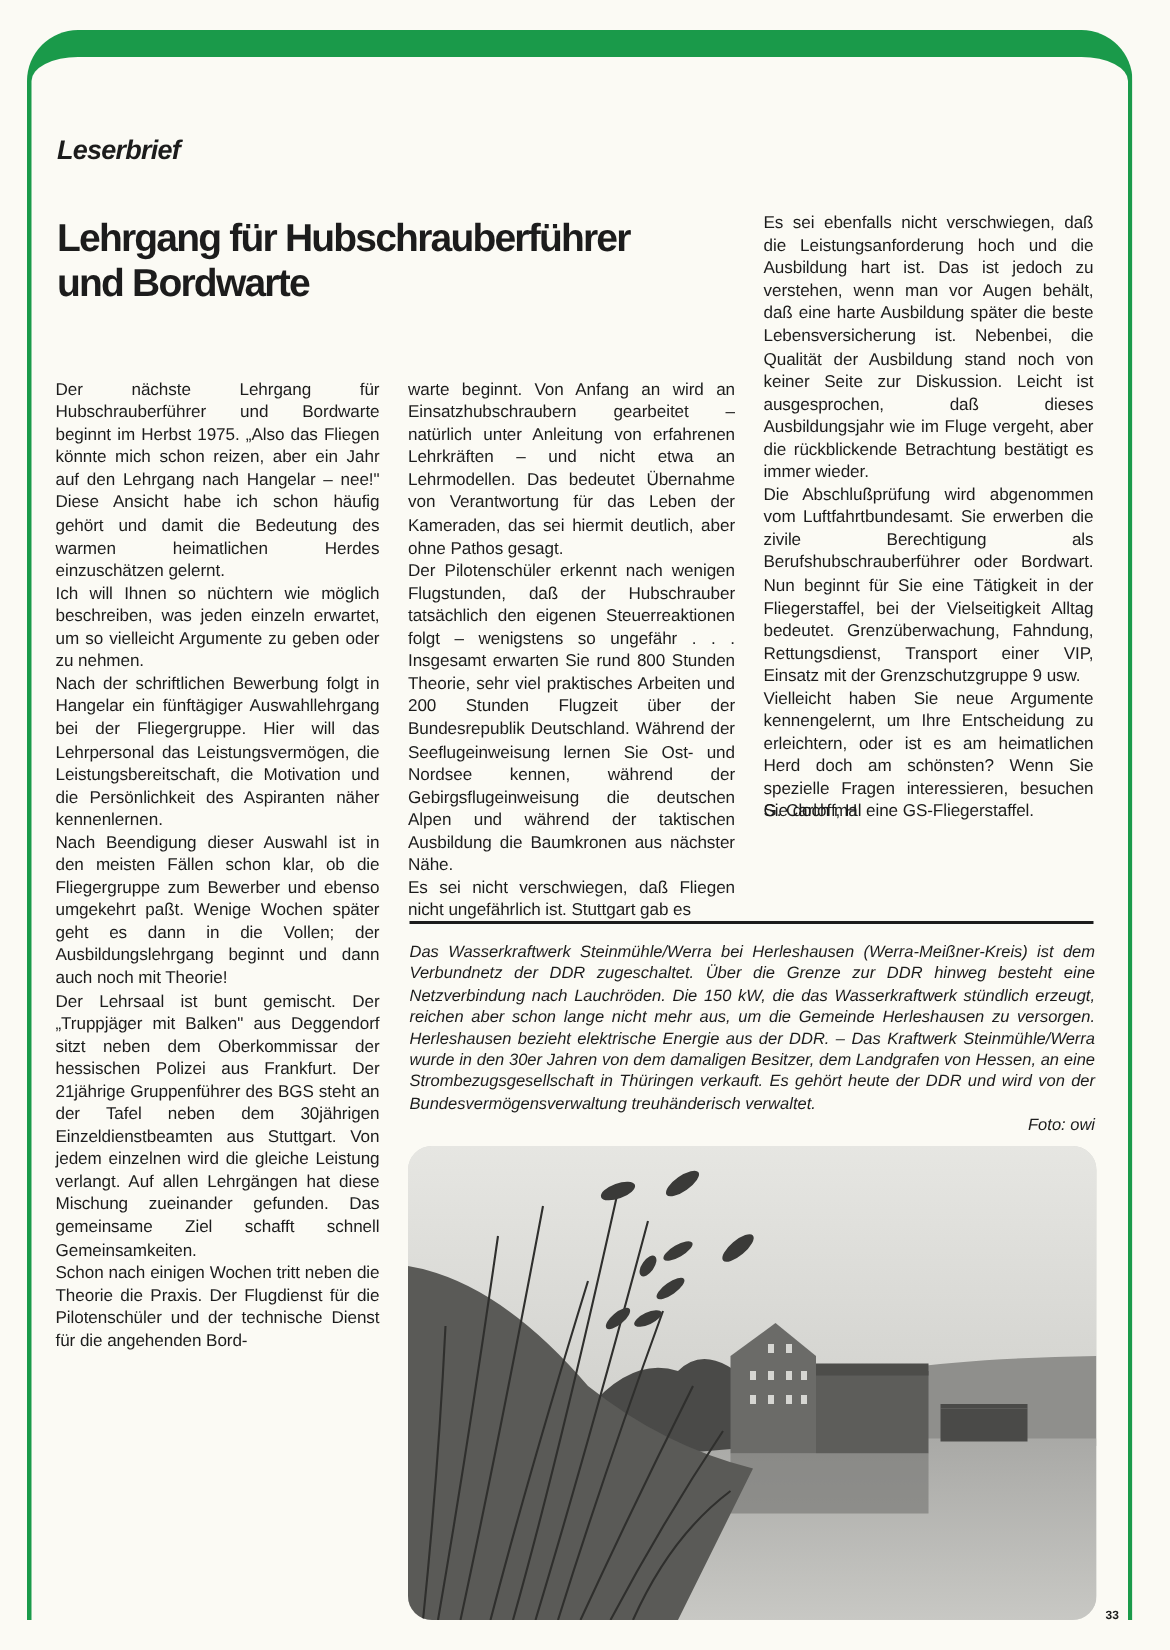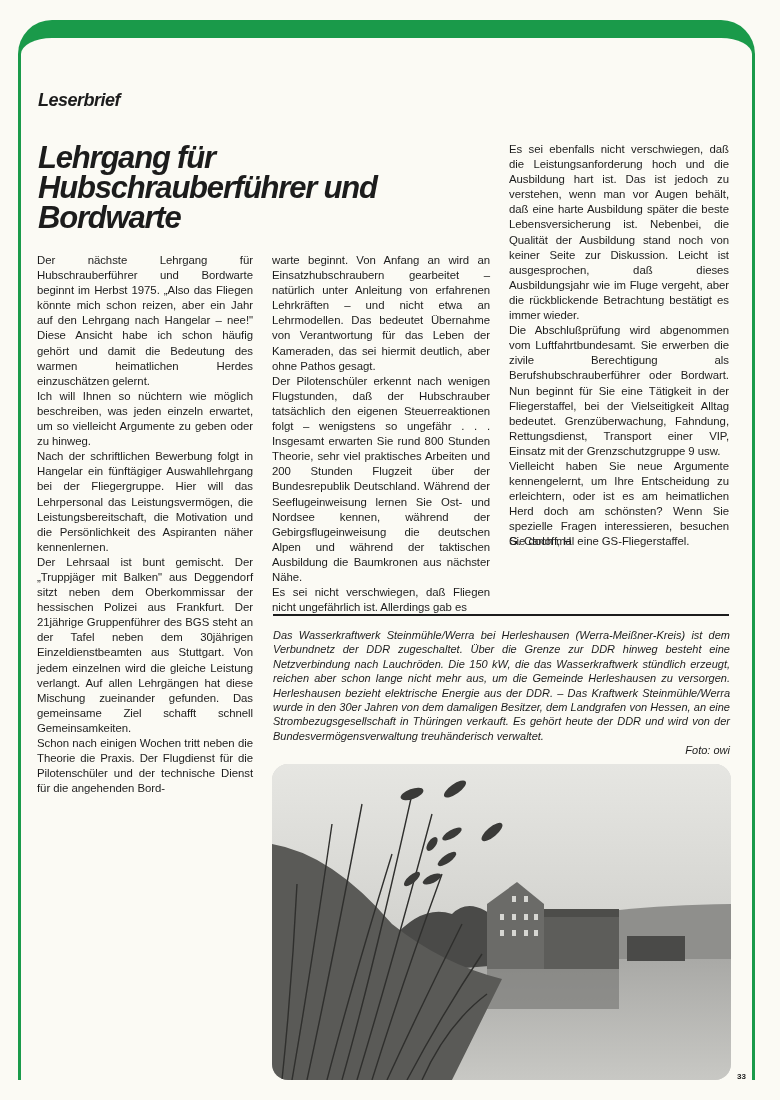--- a/index.html
+++ b/index.html
@@ -16,21 +16,21 @@
     border-radius: 34px 34px 0 0;
     box-sizing: border-box;
   }
   .kicker {
     position: absolute; left: 38px; top: 90px;
     font-size: 18px; font-weight: bold; font-style: italic; letter-spacing: -0.5px;
     margin: 0;
   }
   .headline {
     position: absolute; left: 38px; top: 143px; width: 420px;
-    font-size: 31px; line-height: 30px; font-weight: bold; font-style: italic;
+    font-size: 26px; line-height: 30px; font-weight: bold; 
     letter-spacing: -1.2px; margin: 0;
   }
   .col {
     position: absolute; font-size: 11.4px; line-height: 15.1px; text-align: justify;
     letter-spacing: -0.05px;
   }
   .col p { margin: 0; }
   .col1 { left: 37px; top: 253px; width: 216px; }
   .col2 { left: 272px; top: 253px; width: 218px; }
   .col3 { left: 509px; top: 142px; width: 220px; }
@@ -57,30 +57,31 @@
 </head>
 <body>
 
 <div class="frame"></div>
 
 <h2 class="kicker">Leserbrief</h2>
 <h1 class="headline">Lehrgang für Hubschrauberführer und Bordwarte</h1>
 
 <div class="col col1">
   <p>Der nächste Lehrgang für Hubschrauberführer und Bordwarte beginnt im Herbst 1975. „Also das Fliegen könnte mich schon reizen, aber ein Jahr auf den Lehrgang nach Hangelar – nee!" Diese Ansicht habe ich schon häufig gehört und damit die Bedeutung des warmen heimatlichen Herdes einzuschätzen gelernt.</p>
-  <p>Ich will Ihnen so nüchtern wie möglich beschreiben, was jeden einzeln erwartet, um so vielleicht Argumente zu geben oder zu hinweg.</p>
+  <p>Ich will Ihnen so nüchtern wie möglich beschreiben, was jeden einzeln erwartet, um so vielleicht Argumente zu geben oder zu nehmen.</p>
   <p>Nach der schriftlichen Bewerbung folgt in Hangelar ein fünftägiger Auswahllehrgang bei der Fliegergruppe. Hier will das Lehrpersonal das Leistungsvermögen, die Leistungsbereitschaft, die Motivation und die Persönlichkeit des Aspiranten näher kennenlernen.</p>
+  <p>Nach Beendigung dieser Auswahl ist in den meisten Fällen schon klar, ob die Fliegergruppe zum Bewerber und ebenso umgekehrt paßt. Wenige Wochen später geht es dann in die Vollen; der Ausbildungslehrgang beginnt und dann auch noch mit Theorie!</p>
   <p>Der Lehrsaal ist bunt gemischt. Der „Truppjäger mit Balken" aus Deggendorf sitzt neben dem Oberkommissar der hessischen Polizei aus Frankfurt. Der 21jährige Gruppenführer des BGS steht an der Tafel neben dem 30jährigen Einzeldienstbeamten aus Stuttgart. Von jedem einzelnen wird die gleiche Leistung verlangt. Auf allen Lehrgängen hat diese Mischung zueinander gefunden. Das gemeinsame Ziel schafft schnell Gemeinsamkeiten.</p>
   <p>Schon nach einigen Wochen tritt neben die Theorie die Praxis. Der Flugdienst für die Pilotenschüler und der technische Dienst für die angehenden Bord-</p>
 </div>
 
 <div class="col col2">
   <p>warte beginnt. Von Anfang an wird an Einsatzhubschraubern gearbeitet – natürlich unter Anleitung von erfahrenen Lehrkräften – und nicht etwa an Lehrmodellen. Das bedeutet Übernahme von Verantwortung für das Leben der Kameraden, das sei hiermit deutlich, aber ohne Pathos gesagt.</p>
   <p>Der Pilotenschüler erkennt nach wenigen Flugstunden, daß der Hubschrauber tatsächlich den eigenen Steuerreaktionen folgt – wenigstens so ungefähr . . . Insgesamt erwarten Sie rund 800 Stunden Theorie, sehr viel praktisches Arbeiten und 200 Stunden Flugzeit über der Bundesrepublik Deutschland. Während der Seeflugeinweisung lernen Sie Ost- und Nordsee kennen, während der Gebirgsflugeinweisung die deutschen Alpen und während der taktischen Ausbildung die Baumkronen aus nächster Nähe.</p>
-  <p>Es sei nicht verschwiegen, daß Fliegen nicht ungefährlich ist. Allerdings gab es</p>
+  <p>Es sei nicht verschwiegen, daß Fliegen nicht ungefährlich ist. Stuttgart gab es</p>
 </div>
 
 <div class="col col3">
   <p>Es sei ebenfalls nicht verschwiegen, daß die Leistungsanforderung hoch und die Ausbildung hart ist. Das ist jedoch zu verstehen, wenn man vor Augen behält, daß eine harte Ausbildung später die beste Lebensversicherung ist. Nebenbei, die Qualität der Ausbildung stand noch von keiner Seite zur Diskussion. Leicht ist ausgesprochen, daß dieses Ausbildungsjahr wie im Fluge vergeht, aber die rückblickende Betrachtung bestätigt es immer wieder.</p>
   <p>Die Abschlußprüfung wird abgenommen vom Luftfahrtbundesamt. Sie erwerben die zivile Berechtigung als Berufshubschrauberführer oder Bordwart. Nun beginnt für Sie eine Tätigkeit in der Fliegerstaffel, bei der Vielseitigkeit Alltag bedeutet. Grenzüberwachung, Fahndung, Rettungsdienst, Transport einer VIP, Einsatz mit der Grenzschutzgruppe 9 usw.</p>
   <p>Vielleicht haben Sie neue Argumente kennengelernt, um Ihre Entscheidung zu erleichtern, oder ist es am heimatlichen Herd doch am schönsten? Wenn Sie spezielle Fragen interessieren, besuchen Sie doch mal eine GS-Fliegerstaffel.</p>
   <span class="signature">G. Carloff, H</span>
 </div>
 
 <div class="rule"></div>

